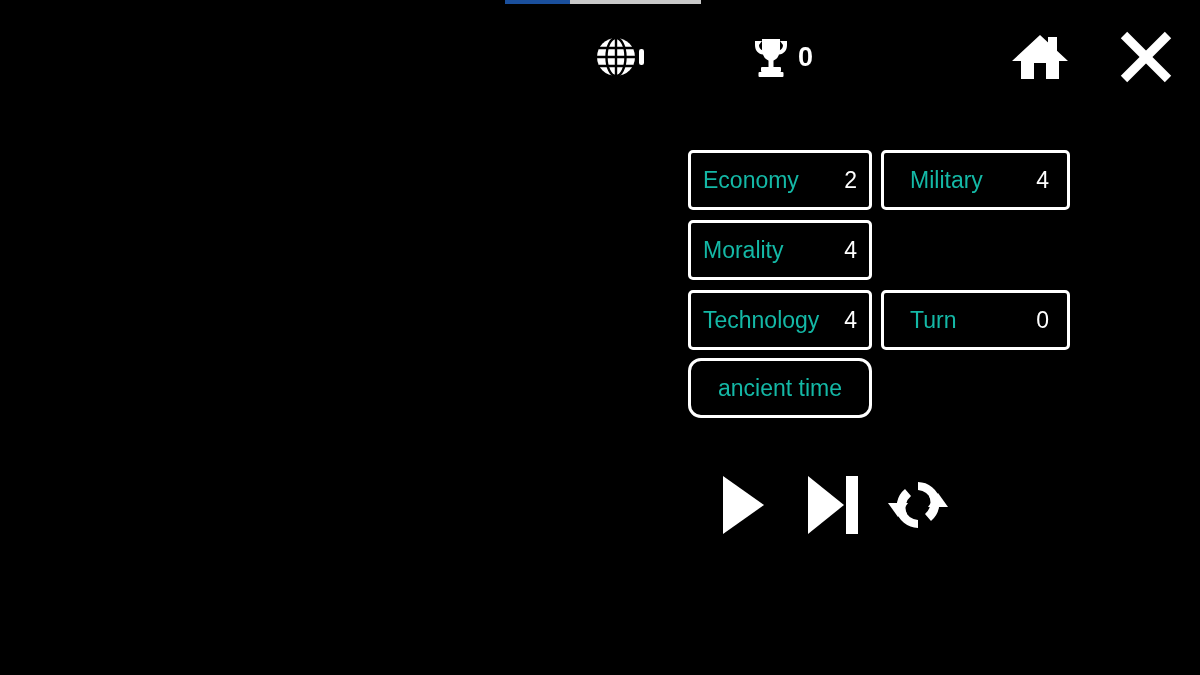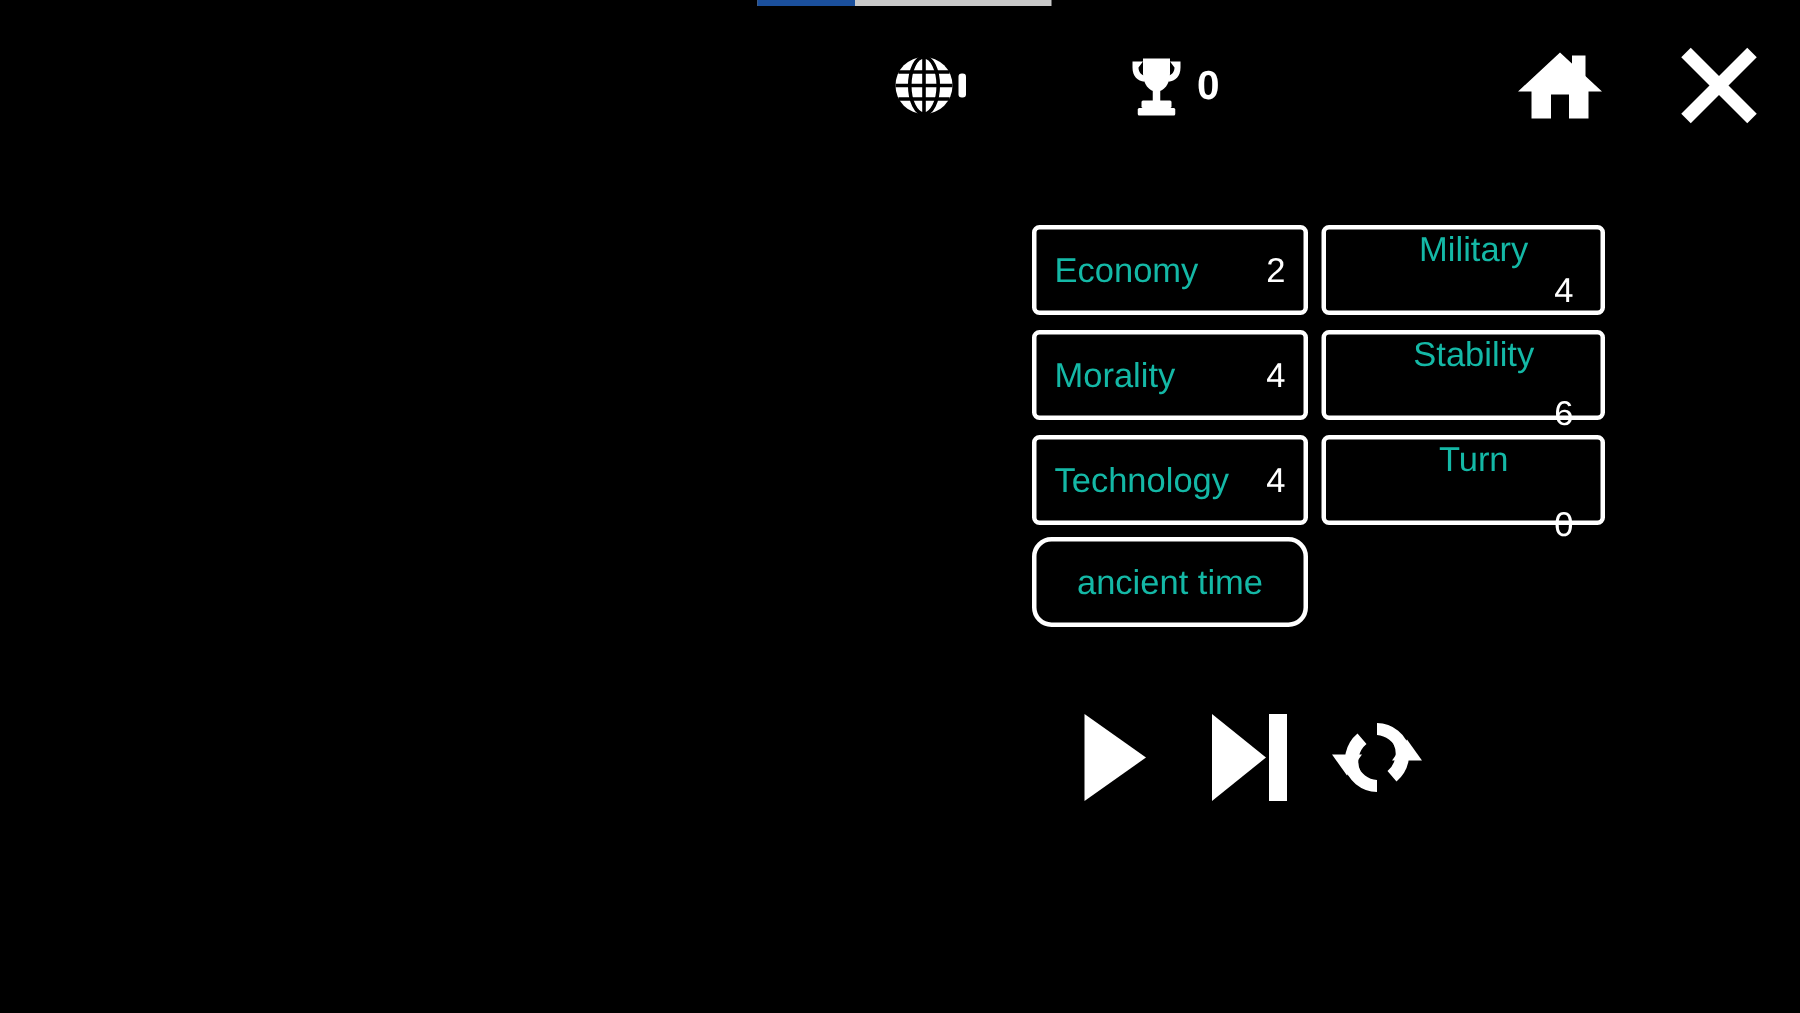--- a/index.html
+++ b/index.html
@@ -66,21 +66,21 @@
     box-sizing: border-box;
     border: 3px solid #ffffff;
     border-radius: 5px;
     background: #000000;
     height: 60px;
     display: flex;
     align-items: center;
     padding: 0 12px;
   }
   .stat-box.col-left  { left: 0px;   width: 184px; }
-  .stat-box.col-right { left: 193px; width: 189px; flex-direction: column; }
+  .stat-box.col-right { left: 193px; width: 189px; }
   .stat-box.row0 { top: 0px; }
   .stat-box.row1 { top: 70px; gap: 12px; }
   .stat-box.row2 { top: 140px; gap: 16px; }
   .stat-box.row3 { top: 208px; border-radius: 13px; }
 
   .stat-label {
     font-size: 23px;
     white-space: nowrap;
     color: #14b8a6;
   }
@@ -193,24 +193,20 @@
   <div class="stat-box col-right row0">
     <span class="stat-label">Military</span>
     <span class="stat-value">4</span>
   </div>
 
   <div class="stat-box col-left row1">
     <span class="stat-label">Morality</span>
     <span class="stat-value">4</span>
   </div>
 
-  <div class="stat-box col-right row1">
-    <span class="stat-label">Stability</span>
-    <span class="stat-value">6</span>
-  </div>
 
   <div class="stat-box col-left row2">
     <span class="stat-label">Technology</span>
     <span class="stat-value">4</span>
   </div>
 
   <div class="stat-box col-right row2">
     <span class="stat-label">Turn</span>
     <span class="stat-value">0</span>
   </div>

